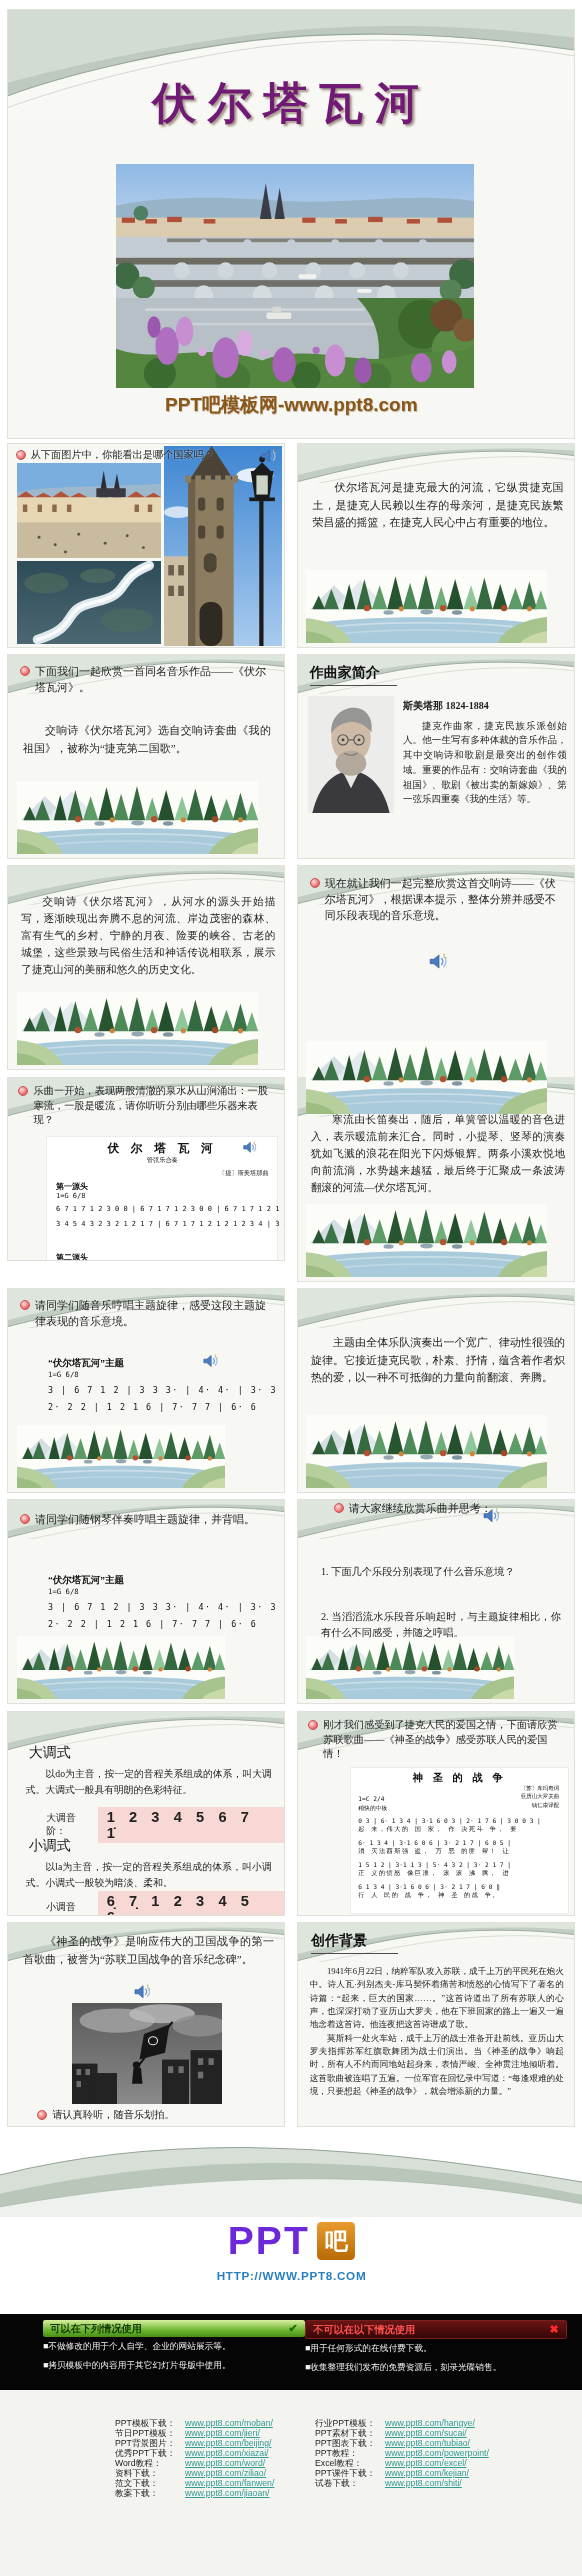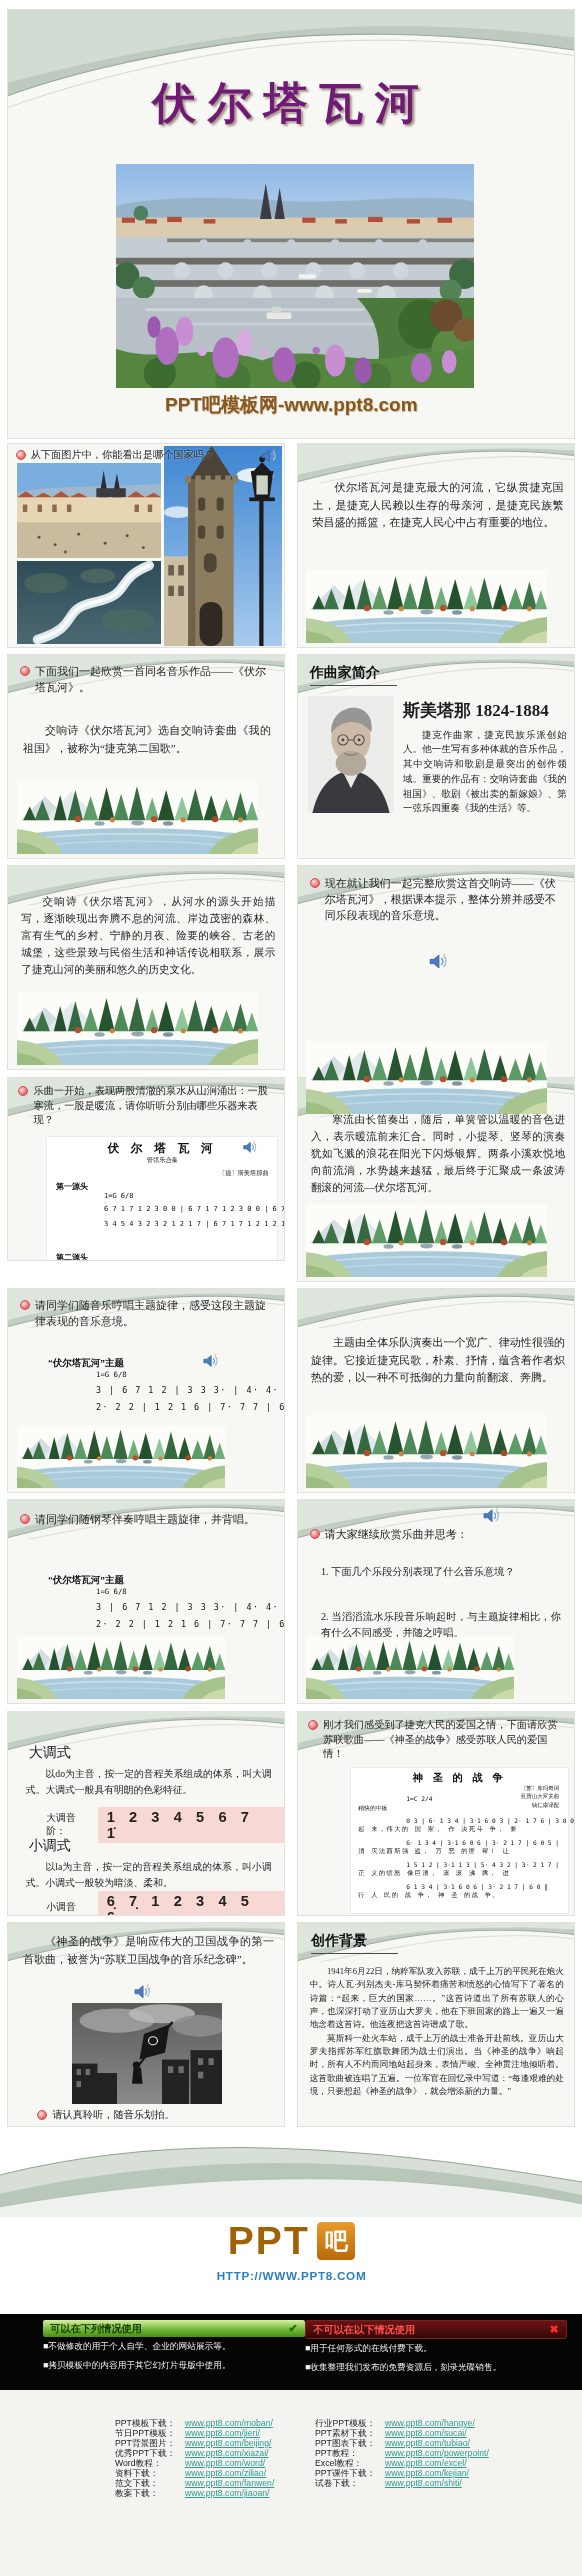--- a/index.html
+++ b/index.html
@@ -13,35 +13,35 @@
   .para{position:absolute;font-size:11px;line-height:1.6;text-align:justify;z-index:2;}
   .indent{text-indent:2em;}
   .bullet-line{position:absolute;display:flex;gap:5.1px;font-size:11px;line-height:1.45;z-index:3;}
   .dot{flex:0 0 auto;width:8px;height:8px;border-radius:50%;
        background:radial-gradient(circle at 35% 35%,#ffdede,#e86060 72%);
        border:1.1px solid #cc4f4f;margin-top:2.2px;}
   .spk{width:16px;height:16px;}
   .score{position:absolute;background:#fff;border:0.7px solid #ececec;box-sizing:border-box;z-index:2;
          font-family:"DejaVu Sans Mono",monospace;color:#111;}
   .score .st{font-family:"Liberation Serif",serif;font-weight:bold;text-align:center;}
-  .mono{font-family:"DejaVu Sans Mono",monospace;white-space:nowrap;margin-left:48px;}
+  .mono{font-family:"DejaVu Sans Mono",monospace;white-space:nowrap;}
   .h-sans{font-family:"Liberation Sans","DejaVu Sans",sans-serif;font-weight:bold;color:#111;}
   .underlined{border-bottom:1.5px solid #4b4b4b;padding-bottom:3.6px;display:inline-block;min-width:87px;}
   
   .big-title{position:absolute;top:64px;left:0;right:0;text-align:center;z-index:2;
              font-size:44px;font-weight:bold;color:#701a75;letter-spacing:11.7px;
              text-shadow:2.2px 2.2px 2.2px rgba(60,30,0,.45);}
   .photo-stack{position:absolute;left:108px;top:154px;width:358px;z-index:2;font-size:0;}
   .credit{position:absolute;top:382px;left:0;right:0;text-align:center;z-index:2;
           font-family:"Liberation Sans",sans-serif;font-weight:bold;font-size:19px;color:#8a571a;
           text-shadow:0.7px 0.7px 0.7px rgba(90,50,0,.35);}
   
   .footer-wave{position:absolute;left:0;top:2130px;width:583px;height:87px;}
   .logo{position:absolute;top:2219px;left:0;right:0;text-align:center;z-index:2;}
-  .logo-ppt{font-family:"Liberation Sans",sans-serif;font-weight:bold;font-size:39px;color:#a16207;letter-spacing:2.2px;vertical-align:middle;}
+  .logo-ppt{font-family:"Liberation Sans",sans-serif;font-weight:bold;font-size:39px;color:#6d28d9;letter-spacing:2.2px;vertical-align:middle;}
   .logo-ba{display:inline-block;vertical-align:middle;margin-left:7.3px;width:38px;height:38px;line-height:38px;
            text-align:center;background:linear-gradient(#e99b2e,#b86a07);color:#fff;font-size:23px;font-weight:bold;
            border-radius:4.4px;font-family:"Liberation Sans",sans-serif;}
   .site-url{position:absolute;top:2269px;left:0;right:0;text-align:center;font-family:"Liberation Sans",sans-serif;
             font-weight:bold;font-size:11.7px;color:#2a7fc0;letter-spacing:0.7px;}
   .black-band{position:absolute;left:0;top:2314px;width:583px;height:76px;background:#050505;}
   .band-col{position:absolute;top:5.8px;width:262px;font-family:"Liberation Sans",sans-serif;}
   .band-head{height:17.5px;line-height:17.5px;padding:0 7.3px;font-size:10.2px;font-weight:bold;border-radius:2.2px;}
   .band-head .mk{float:right;font-size:11px;}
   .can-head{background:linear-gradient(#d9f0a2,#6cb52f 60%,#478f17);color:#143c04;}
@@ -409,21 +409,21 @@
         <use href="#sym-wave"></use>
       </svg>
     <div class="z2" style="position:absolute;left:11.7px;top:8.7px;">
       <span class="h-sans underlined" style="font-size:14px;">作曲家简介</span>
     </div>
     <div class="z2" style="position:absolute;left:10.2px;top:41px;right:7.3px;display:flex;gap:8.7px;">
       <svg viewBox="0 0 118 160" preserveAspectRatio="none" width="86" height="117" style="flex:0 0 auto;">
           <use href="#sym-portrait"></use>
         </svg>
       <div>
-        <div style="font-weight:bold;font-size:17px;margin:2.9px 0 5.8px;">斯美塔那 1824-1884</div>
+        <div style="font-weight:bold;font-size:10px;margin:2.9px 0 5.8px;">斯美塔那 1824-1884</div>
         <div class="indent" style="font-size:9.5px;line-height:1.55;text-align:justify;">捷克作曲家，捷克民族乐派创始人。他一生写有多种体裁的音乐作品，其中交响诗和歌剧是最突出的创作领域。重要的作品有：交响诗套曲《我的祖国》、歌剧《被出卖的新嫁娘》、第一弦乐四重奏《我的生活》等。</div>
       </div>
     </div>
   </div>
 
   <div class="slide" style="left:7.3px;top:865px;width:278px;height:205px;">
     <svg class="wave" viewBox="0 0 382 54" preserveAspectRatio="none">
         <use href="#sym-wave"></use>
       </svg>
     <div class="para indent" style="left:13px;top:28px;width:254px;font-size:10.6px;">交响诗《伏尔塔瓦河》，从河水的源头开始描写，逐渐映现出奔腾不息的河流、岸边茂密的森林、富有生气的乡村、宁静的月夜、险要的峡谷、古老的城堡，这些景致与民俗生活和神话传说相联系，展示了捷克山河的美丽和悠久的历史文化。</div>
@@ -531,21 +531,21 @@
     </div>
     <svg class="riverimg" style="height:63px;" viewBox="0 0 380 115" preserveAspectRatio="none">
         <use href="#sym-river"></use>
       </svg>
   </div>
 
   <div class="slide" style="left:297px;top:1499px;width:278px;height:205px;">
     <svg class="wave" viewBox="0 0 382 54" preserveAspectRatio="none">
         <use href="#sym-wave"></use>
       </svg>
-    <div class="bullet-line" style="left:11.7px;top:27px;width:182px;">
+    <div class="bullet-line" style="left:11.7px;top:1px;width:182px;justify-content:flex-end;">
       <span class="dot"></span>
       <span>请大家继续欣赏乐曲并思考：</span>
     </div>
     <svg class="spk z2" style="position:absolute;left:184px;top:7.3px;width:17.5px;height:17.5px;" viewBox="0 0 26 26">
         <use href="#sym-spk"></use>
       </svg>
     <div class="para" style="left:23px;top:64px;width:240px;font-size:10.2px;">1. 下面几个乐段分别表现了什么音乐意境？</div>
     <div class="para" style="left:23px;top:109px;width:240px;font-size:10.2px;">2. 当滔滔流水乐段音乐响起时，与主题旋律相比，你有什么不同感受，并随之哼唱。</div>
     <svg class="riverimg" style="height:63px;" viewBox="0 0 380 115" preserveAspectRatio="none">
         <use href="#sym-river"></use>

